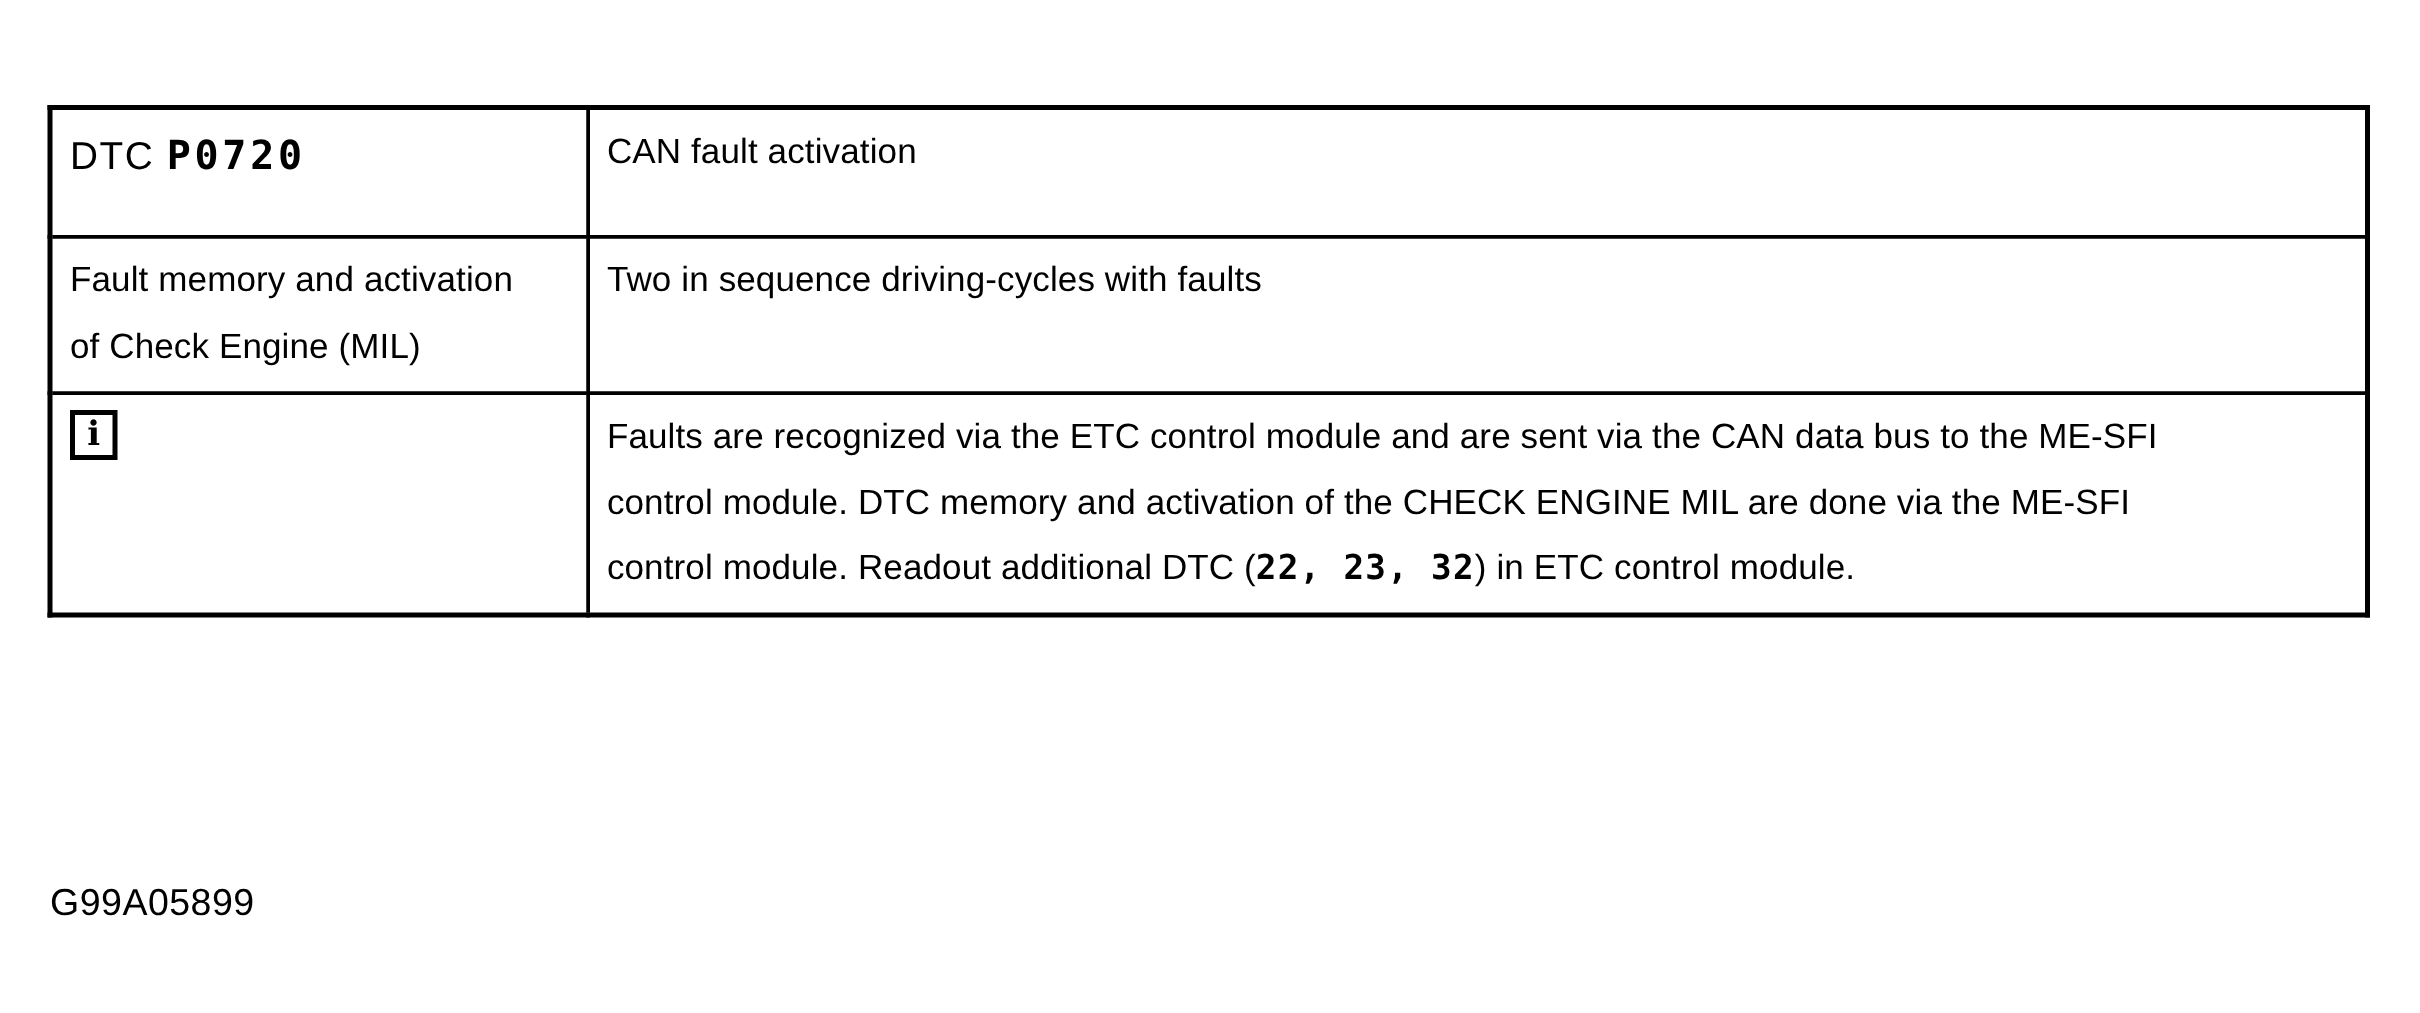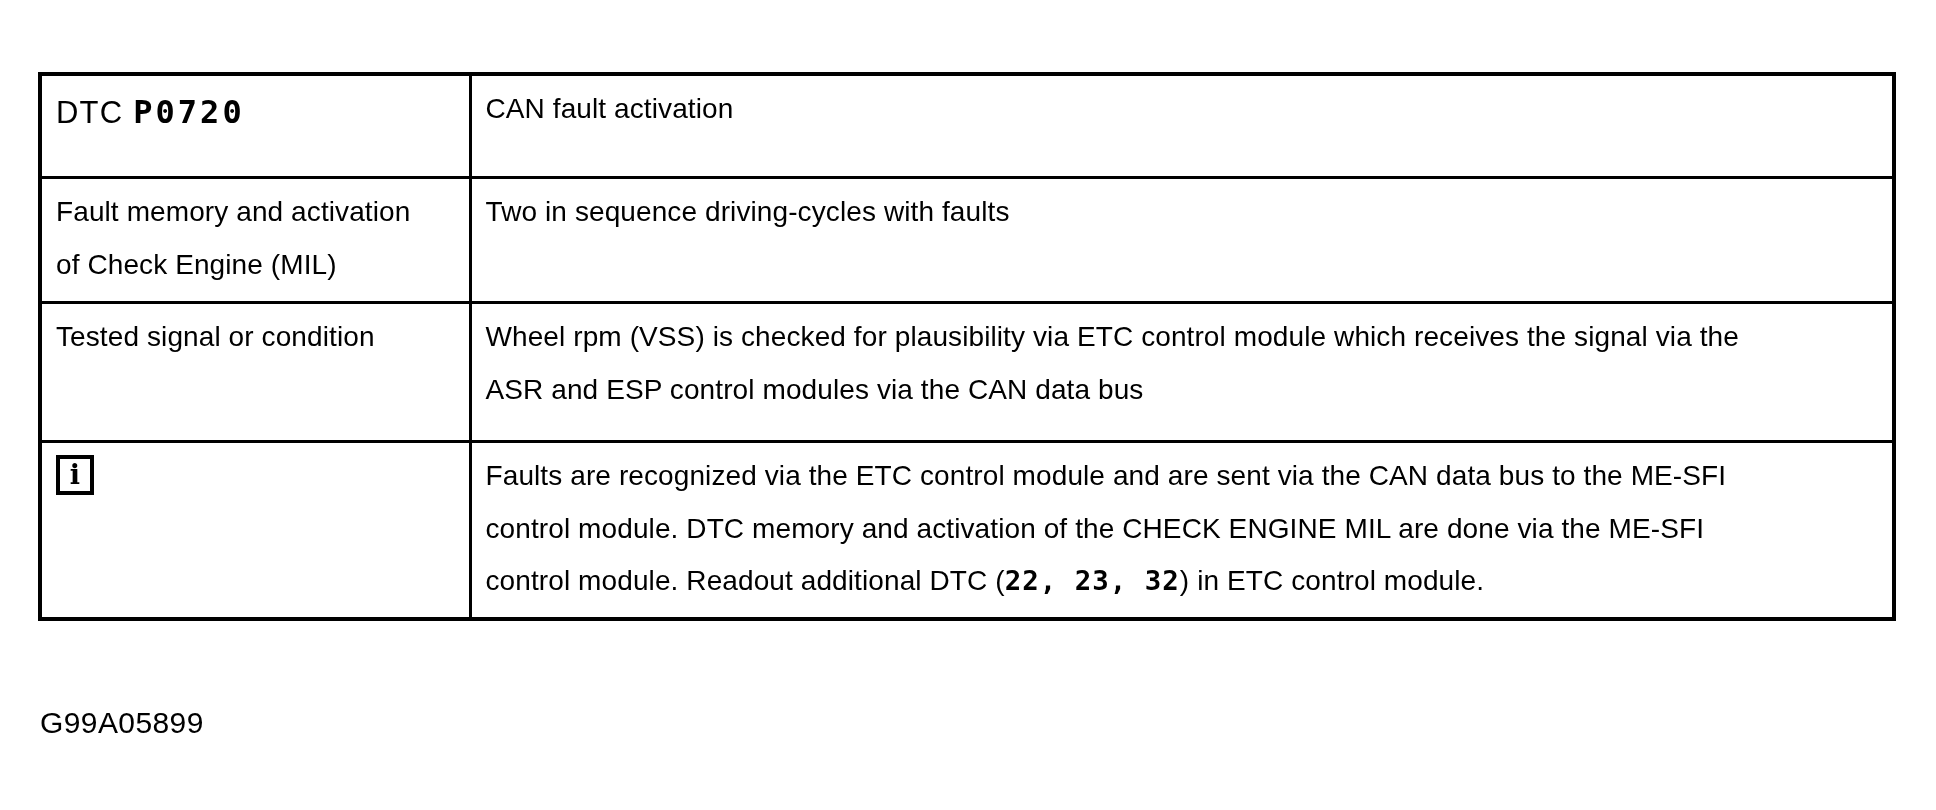--- a/index.html
+++ b/index.html
@@ -26,20 +26,21 @@
     position: absolute;
     left: 38px;
     top: 72px;
     width: 1858px;
   }
   table.dtc-table {
     width: 100%;
     border-collapse: collapse;
     table-layout: fixed;
     border: 4px solid #000;
+    margin-top: 12px;
   }
   table.dtc-table td {
     border: 3px solid #000;
     vertical-align: top;
     padding: 12px 14px 14px 14px;
     font-size: 28px;
     line-height: 1.52;
     letter-spacing: 0.1px;
     font-family: "Liberation Sans", sans-serif;
   }
@@ -129,29 +130,20 @@
           <td>
             <span class="cell-line">Fault memory and activation</span>
             <span class="cell-line">of Check Engine (MIL)</span>
           </td>
           <td>
             <span class="cell-line">Two in sequence driving-cycles with faults</span>
           </td>
         </tr>
 
 
-        <tr class="r-tested">
-          <td>
-            <span class="cell-line">Tested signal or condition</span>
-          </td>
-          <td>
-            <span class="cell-line">Wheel rpm (VSS) is checked for plausibility via ETC control module which receives the signal via the</span>
-            <span class="cell-line">ASR and ESP control modules via the CAN data bus</span>
-          </td>
-        </tr>
 
 
         <tr class="r-info">
           <td>
             <span class="info-symbol">i</span>
           </td>
           <td>
             <span class="cell-line">Faults are recognized via the ETC control module and are sent via the CAN data bus to the ME-SFI</span>
             <span class="cell-line">control module.  DTC memory and activation of the CHECK ENGINE MIL are done via the ME-SFI</span>
             <span class="cell-line"><span>control module.  Readout additional DTC (</span><span class="seg">22,  23,  32</span><span>) in ETC control module.</span></span>

